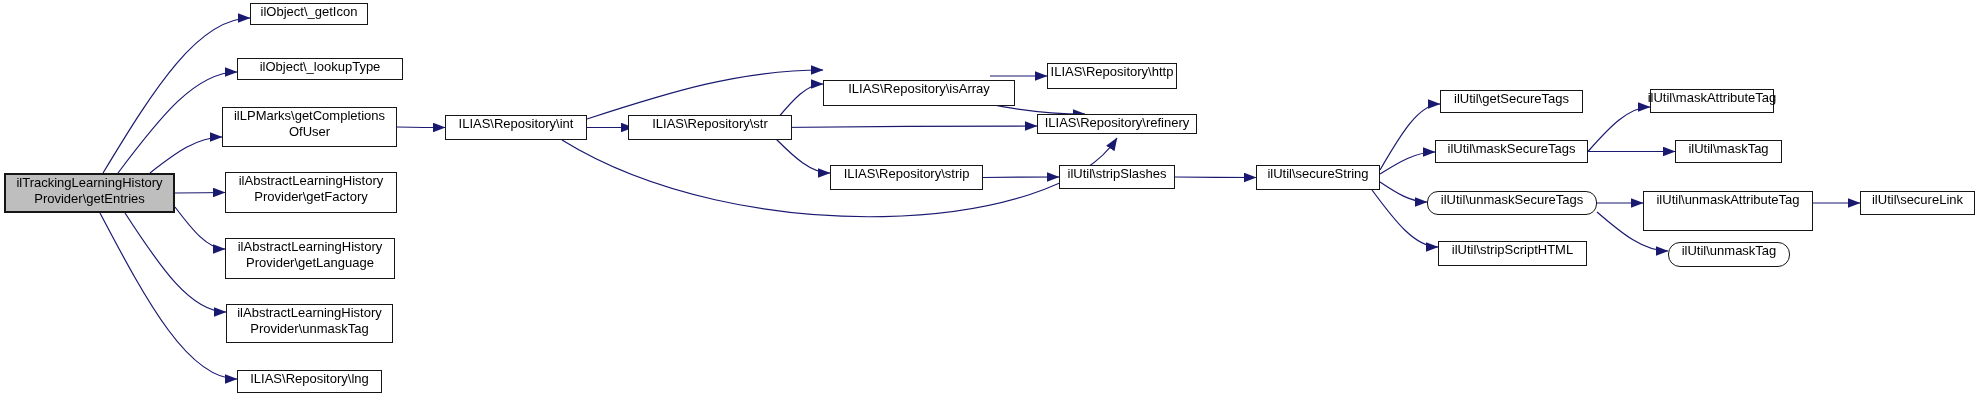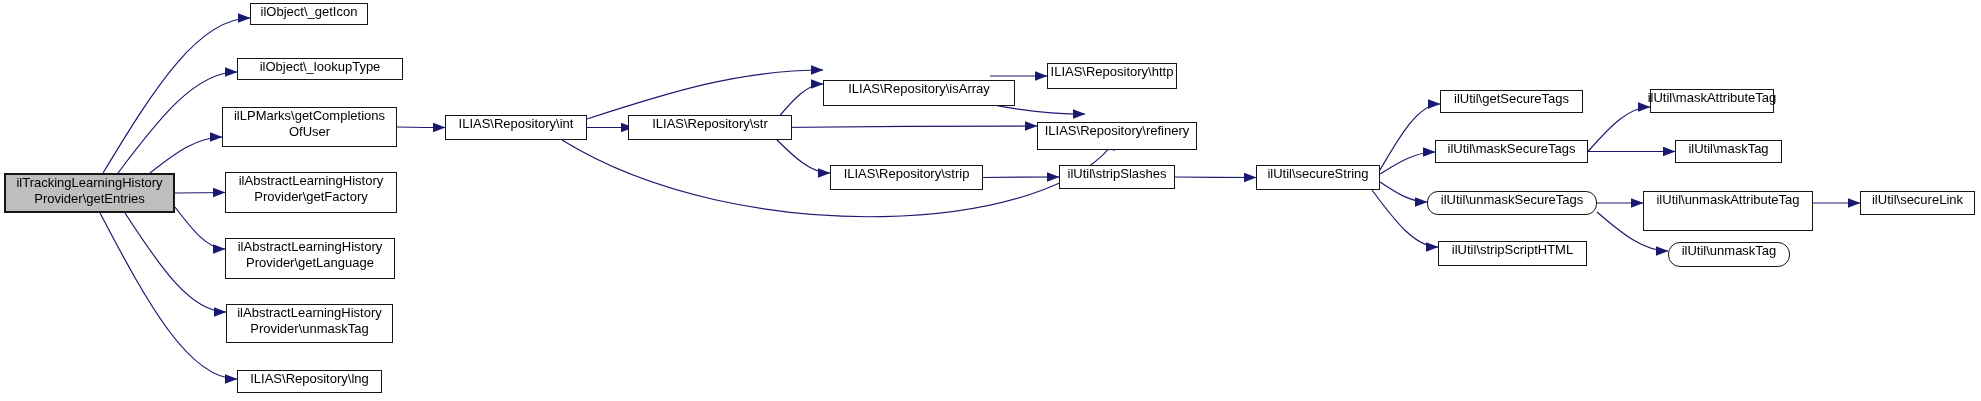--- a/index.html
+++ b/index.html
@@ -91,21 +91,21 @@
     </div>
     <div class="node" style="left: 628px; top: 115px; width: 164px; height: 25px;">
       <span>ILIAS\Repository\str</span>
     </div>
     <div class="node" style="left: 823px; top: 80px; width: 192px; height: 26px;">
       <span>ILIAS\Repository\isArray</span>
     </div>
     <div class="node" style="left: 1047px; top: 63px; width: 130px; height: 26px;">
       <span>ILIAS\Repository\http</span>
     </div>
-    <div class="node" style="left: 1037px; top: 122px; width: 160px; height: 28px;">
+    <div class="node" style="left: 1037px; top: 114px; width: 160px; height: 20px;">
       <span>ILIAS\Repository\refinery</span>
     </div>
     <div class="node" style="left: 830px; top: 165px; width: 153px; height: 25px;">
       <span>ILIAS\Repository\strip</span>
     </div>
     <div class="node" style="left: 1059px; top: 165px; width: 116px; height: 24px;">
       <span>ilUtil\stripSlashes</span>
     </div>
     <div class="node" style="left: 1256px; top: 165px; width: 124px; height: 25px;">
       <span>ilUtil\secureString</span>

